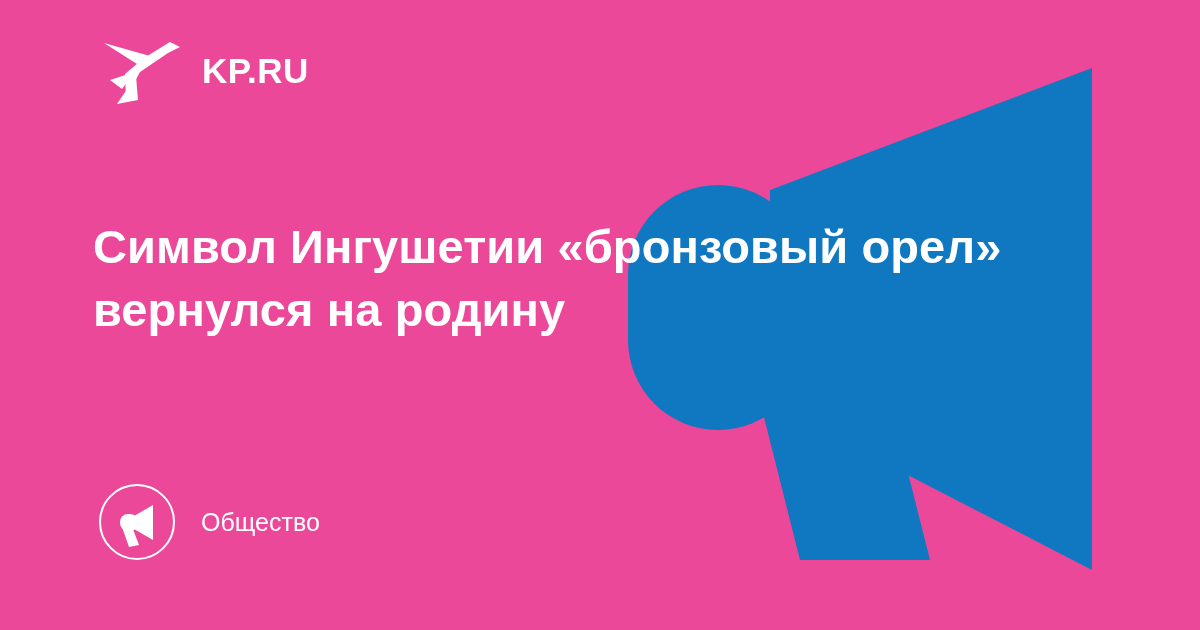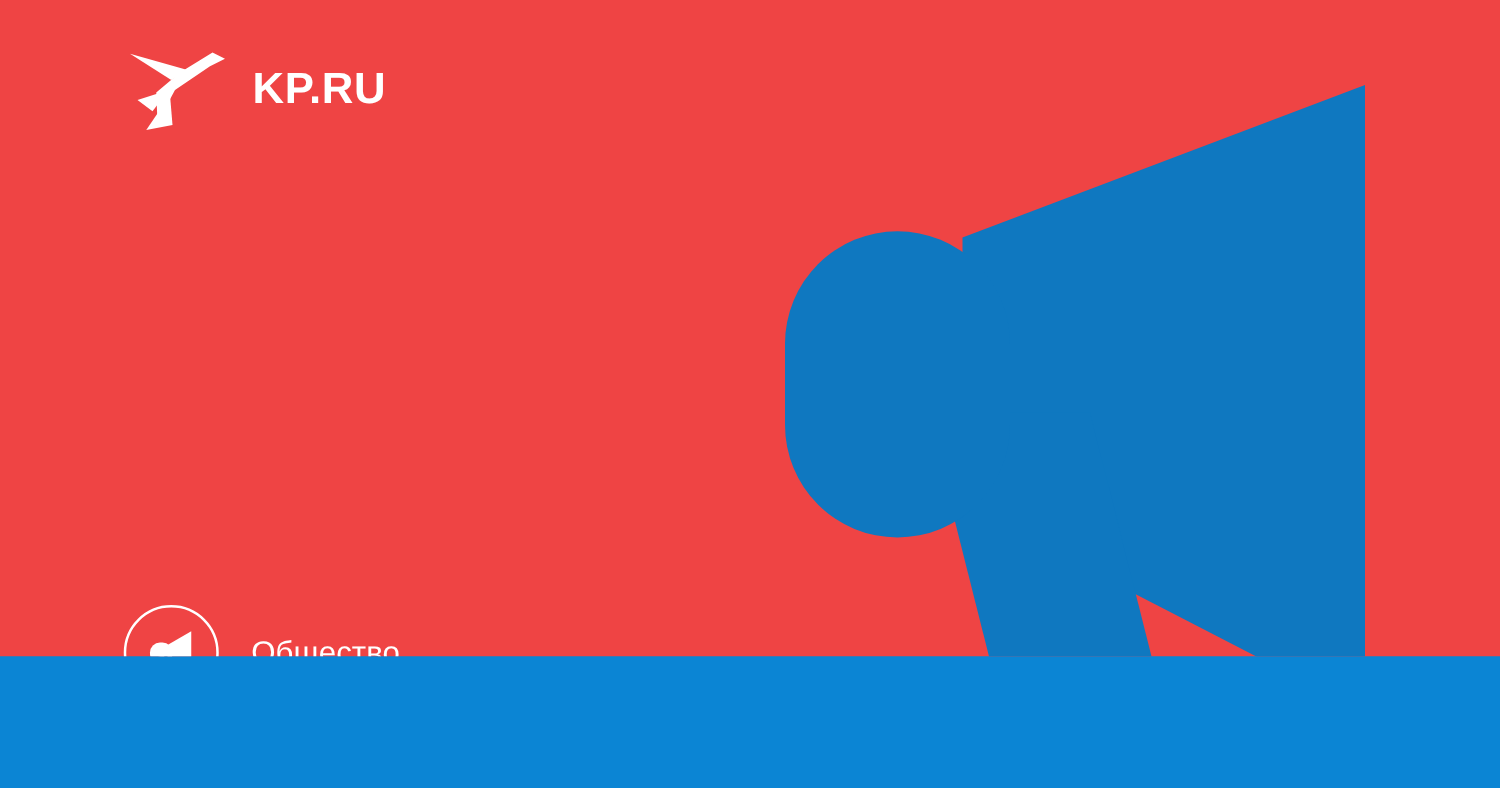--- a/index.html
+++ b/index.html
@@ -11,22 +11,22 @@
     width: 1200px;
     height: 630px;
     overflow: hidden;
     font-family: "Liberation Sans", "DejaVu Sans", sans-serif;
     background: #0b85d4;
   }
 
   .card {
     position: relative;
     width: 1200px;
-    height: 525px;
-    background: #ef4444;
+    height: 630px;
+    background: #ec4899;
     overflow: hidden;
   }
 
   
   .watermark {
     position: absolute;
     left: 0;
     top: 0;
     width: 1200px;
     height: 630px;
@@ -120,20 +120,21 @@
 
         <path d="M 66 8 L 76 13 L 64 19 L 36 38 L 22 64 L 21 40 L 40 24 Z"></path>
 
         <path d="M 6 46 L 31 38 L 18 55 Z"></path>
         <path d="M 13 70 L 32 42 L 34 66 Z"></path>
       </g>
     </svg>
     <span class="logo-word">KP.RU</span>
   </div>
 
+  <h1 class="headline">Символ Ингушетии «бронзовый орел» вернулся на родину</h1>
 
   <div class="category">
     <svg class="category-icon" viewBox="0 0 78 78" xmlns="http://www.w3.org/2000/svg" aria-hidden="true">
       <circle cx="39" cy="39" r="37" fill="none" stroke="#ffffff" stroke-width="2"></circle>
       <g fill="#ffffff">
 
         <path d="M 55 22 L 55 57 L 36 46 L 36 33 Z"></path>
 
         <rect x="22" y="31" width="18" height="17" rx="8" ry="8"></rect>
 

